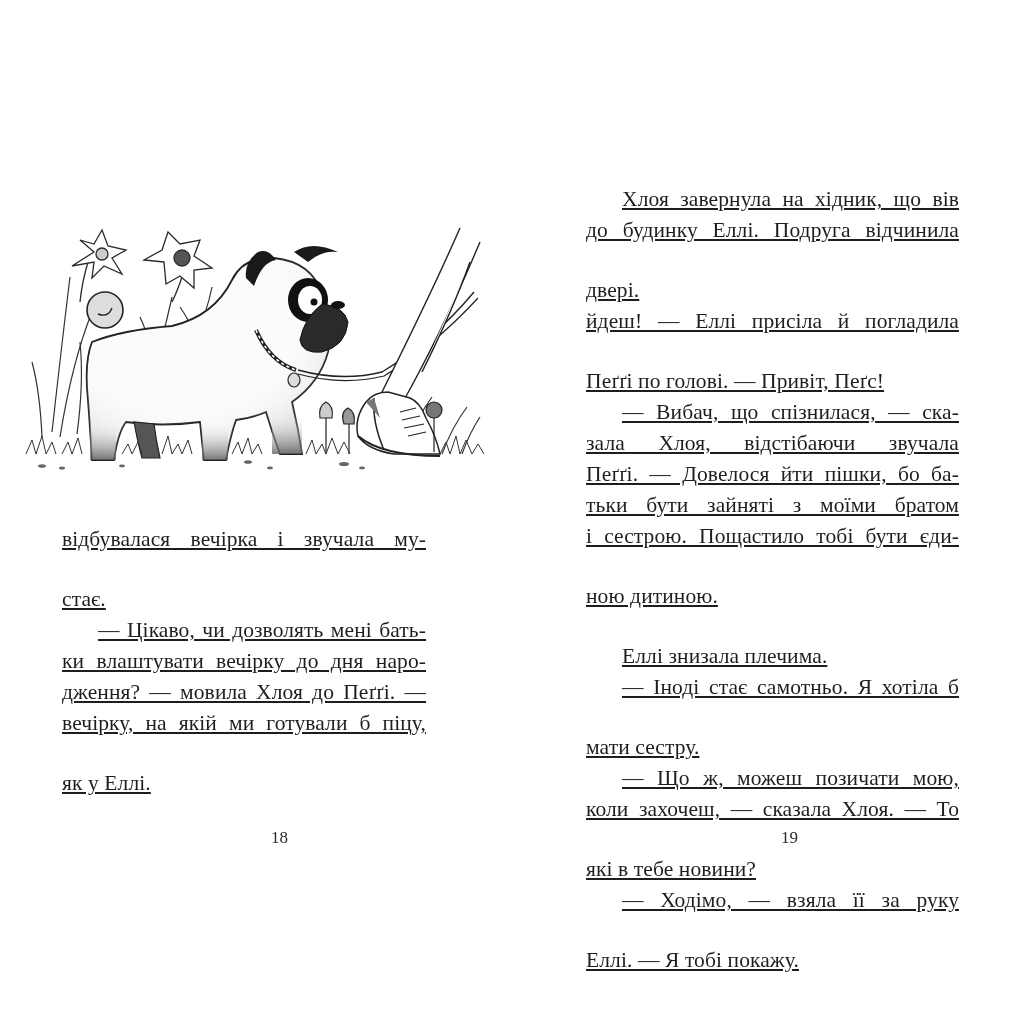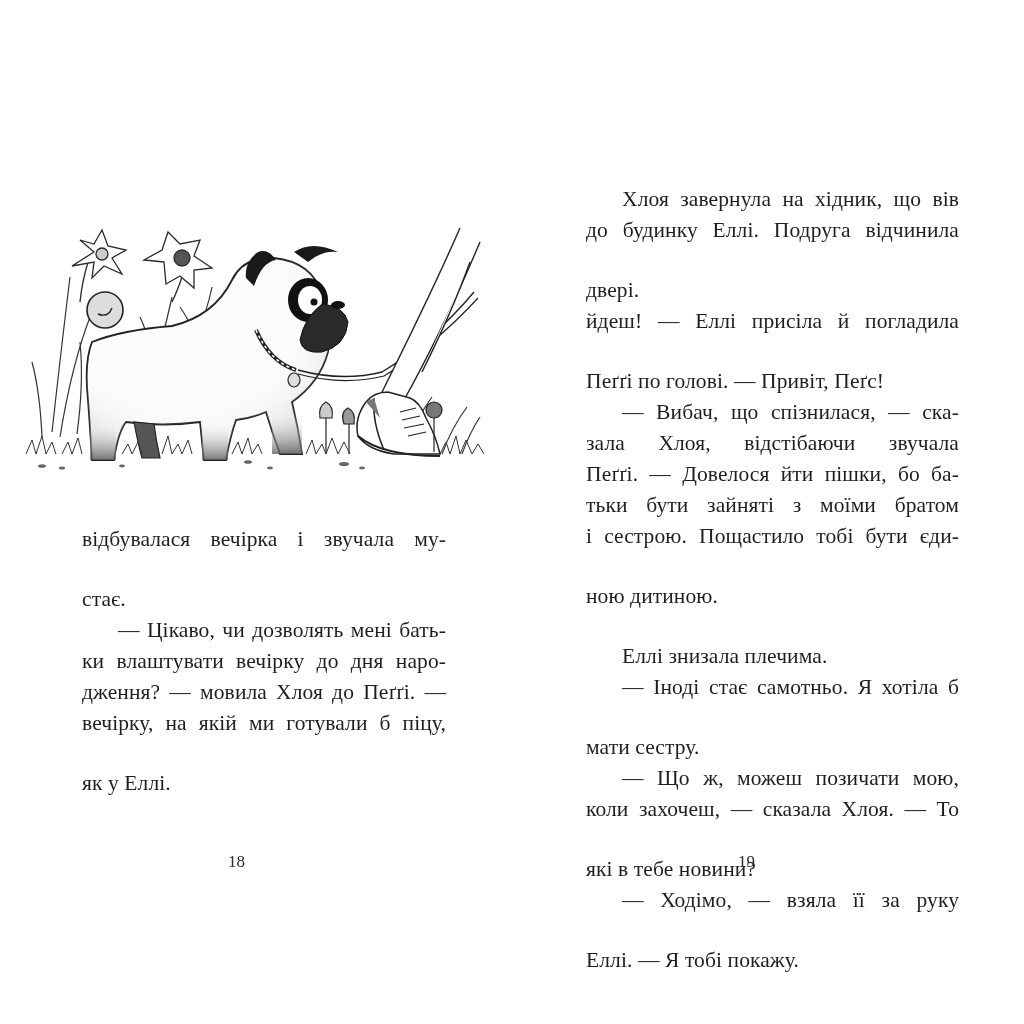--- a/index.html
+++ b/index.html
@@ -38,44 +38,45 @@
     }
 
     .text-block {
       position: absolute;
       font-family: "Liberation Serif", "DejaVu Serif", serif;
       font-size: 21.5px;
       line-height: 31px;
       letter-spacing: 0.1px;
     }
     .page-left .text-block {
-      left: 82px;
+      left: 62px;
       top: 524px;
       width: 364px;
     }
     .page-right .text-block {
       left: 74px;
       top: 184px;
       width: 373px;
     }
     .line {
       display: block;
       white-space: nowrap;
       text-align: justify;
       text-align-last: justify;
       height: 31px;
+      text-decoration: underline;
     }
     .line.indent { padding-left: 36px; }
     .line.last { text-align-last: left; margin-top: 29px; }
 
     .page-number {
       position: absolute;
-      top: 852px;
+      top: 828px;
       width: 60px;
-      text-align: left;
+      text-align: right;
       font-family: "Liberation Serif", "DejaVu Serif", serif;
       font-size: 17px;
       color: #2a2a2a;
     }
     .page-left .page-number { left: 228px; }
     .page-right .page-number { left: 226px; }
   </style>
 </head>
 <body>
 

